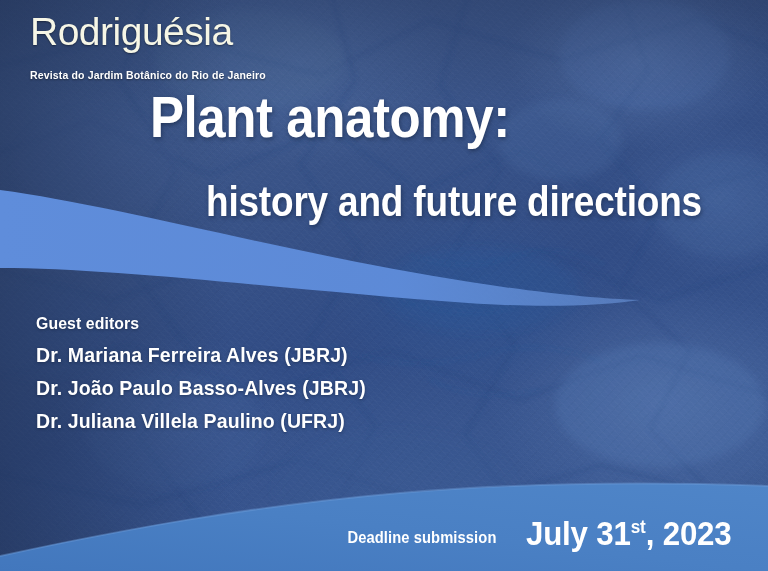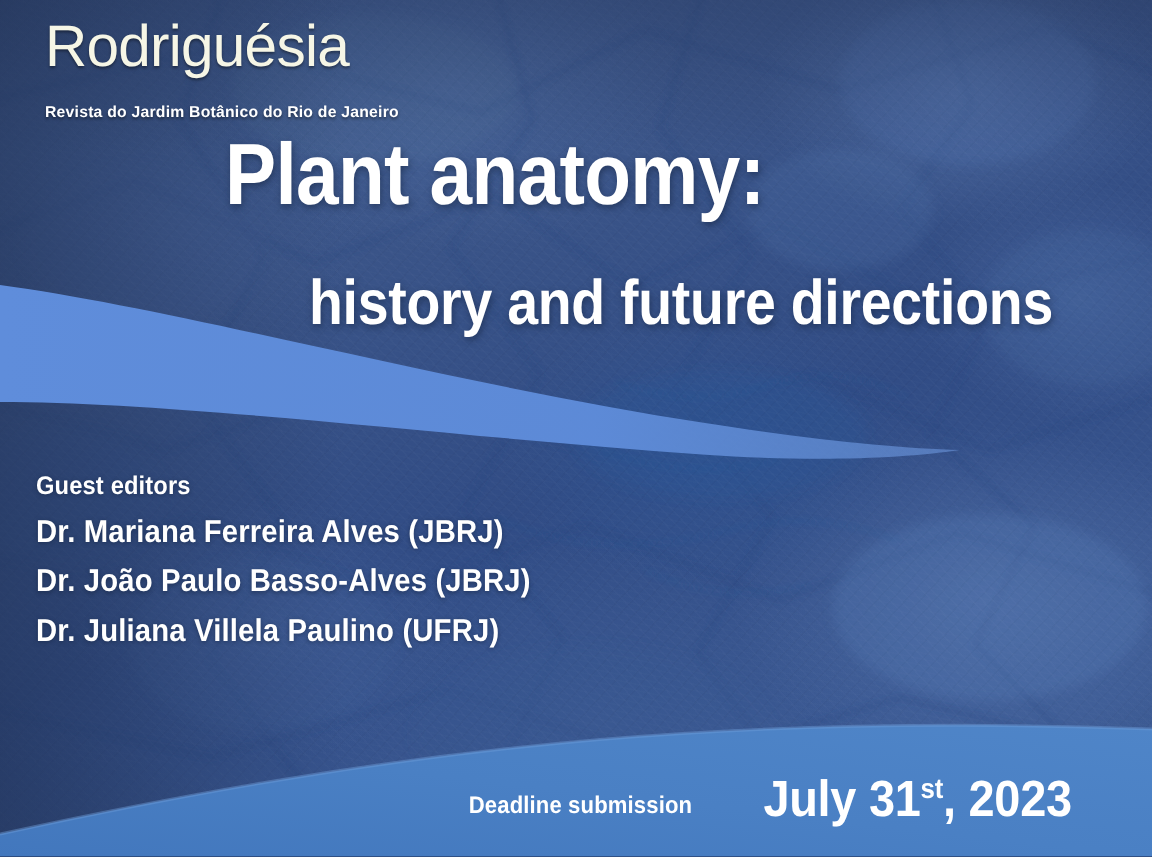--- a/index.html
+++ b/index.html
@@ -6,21 +6,21 @@
     margin: 0;
     padding: 0;
     background: #222;
   }
   #poster {
     position: relative;
     width: 768px;
     height: 571px;
     overflow: hidden;
     font-family: "Liberation Sans", sans-serif;
-    background: #3b82f6;
+    background: #1d4ed8;
   }
 
   
   .bg-base {
     position: absolute;
     inset: 0;
     background:
       radial-gradient(ellipse 190px 130px at 640px 60px,  rgba(92,122,175,.55), rgba(92,122,175,0) 70%),
       radial-gradient(ellipse 150px 110px at 720px 200px, rgba(80,110,166,.50), rgba(80,110,166,0) 72%),
       radial-gradient(ellipse 220px 150px at 300px 60px,  rgba(88,118,172,.40), rgba(88,118,172,0) 72%),
@@ -111,21 +111,21 @@
     line-height: 1;
     transform: scaleX(.88);
     transform-origin: left top;
     text-shadow: 1px 2px 5px rgba(20,34,62,.55);
     white-space: nowrap;
   }
 
   
   .editors {
     position: absolute;
-    left: 24px;
+    left: 36px;
     top: 314px;
     color: #ffffff;
   }
   .editors-label {
     font-size: 17px;
     font-weight: bold;
     letter-spacing: .1px;
     transform: scaleX(.93);
     transform-origin: left top;
     text-shadow: 0 1px 3px rgba(20,34,62,.55);
@@ -138,25 +138,25 @@
     letter-spacing: .1px;
     transform: scaleX(.93);
     transform-origin: left top;
     text-shadow: 0 1px 3px rgba(20,34,62,.55);
     white-space: nowrap;
   }
 
   
   .deadline {
     position: absolute;
-    right: 45px;
+    right: 28px;
     bottom: 18px;
     display: flex;
     align-items: baseline;
-    gap: 32px;
+    gap: 14px;
     color: #ffffff;
   }
   .deadline-label {
     font-size: 16px;
     font-weight: bold;
     letter-spacing: .1px;
     transform: scaleX(.92);
     transform-origin: right baseline;
     white-space: nowrap;
     position: relative;

